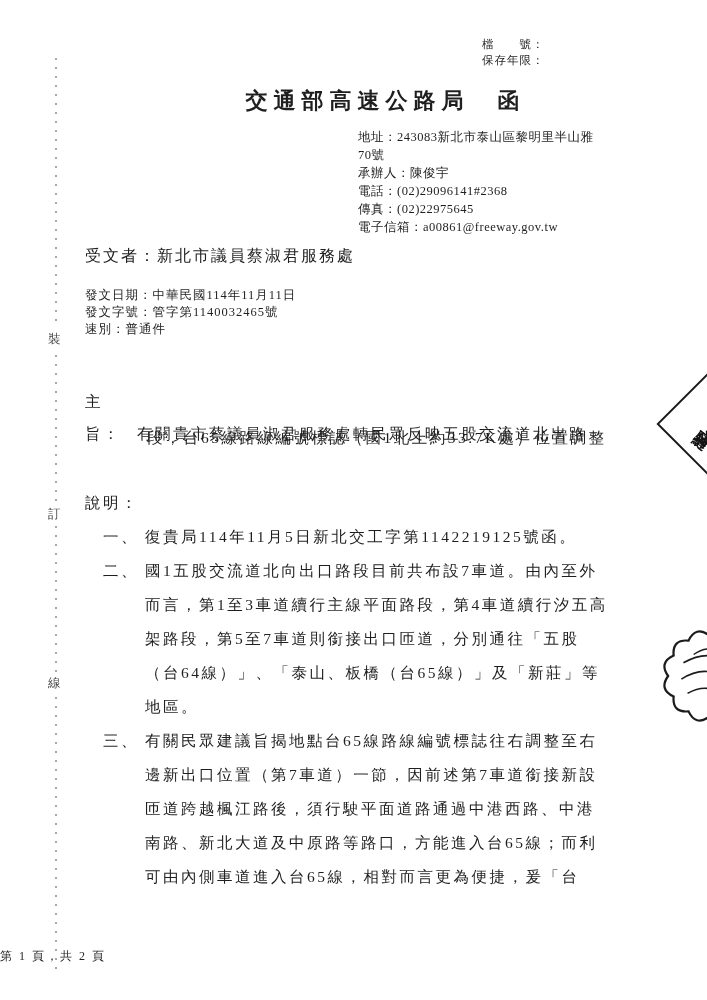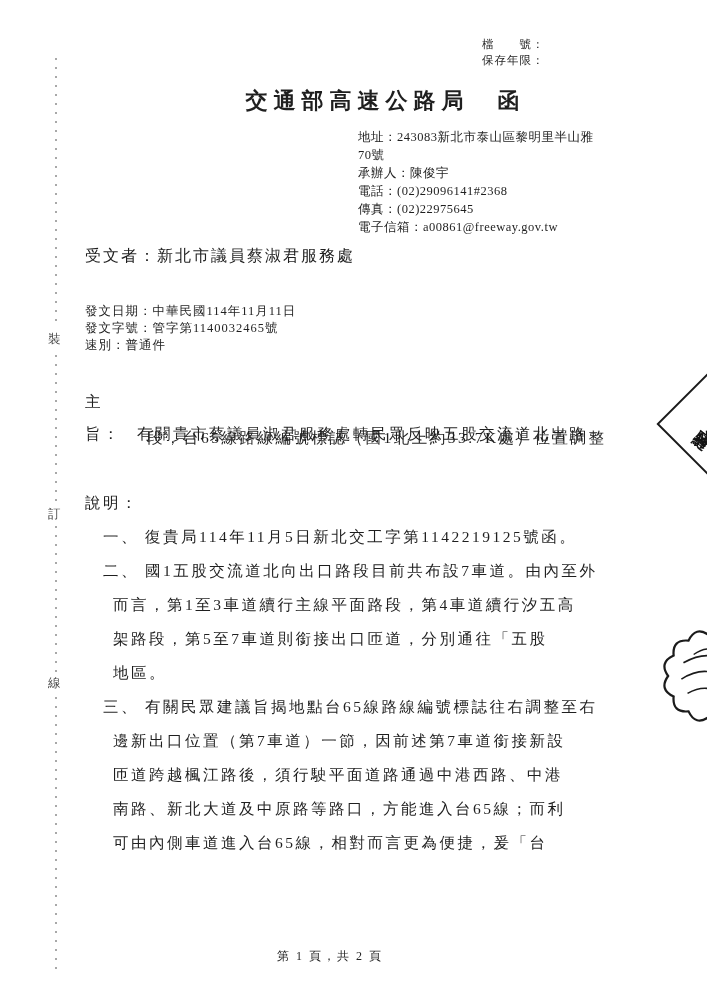--- a/index.html
+++ b/index.html
@@ -28,38 +28,38 @@
     padding-left: 32px;
   }
 
   
   .sender-block { left: 358px; top: 128px; font-size: 12.5px; line-height: 18px; letter-spacing: 0.5px; }
 
   
   .recipient { left: 85px; top: 246px; font-size: 16px; letter-spacing: 2px; }
 
   
-  .meta-block { left: 85px; top: 287px; font-size: 12.5px; line-height: 17px; letter-spacing: 1px; margin-top: 16px; }
+  .meta-block { left: 85px; top: 287px; font-size: 12.5px; line-height: 17px; letter-spacing: 1px; }
 
   
   .subject { left: 85px; top: 386px; font-size: 15.5px; letter-spacing: 2.5px; }
   .subject .line { height: 36px; line-height: 32px; }
   .subject .label { display: inline-block; width: 52px; letter-spacing: 2.5px; }
   .subject .cont { margin-left: 62px; }
 
   
   .desc { left: 85px; top: 486px; font-size: 15.5px; letter-spacing: 2.5px; }
   .desc .line { height: 34px; line-height: 34px; }
   .desc .dlabel { height: 34px; line-height: 34px; }
   .desc .item-first { margin-left: 18px; }
   .desc .marker { display: inline-block; width: 42px; }
-  .desc .cont { margin-left: 28px; }
+  .desc .cont { margin-left: 60px; }
 
   
-  .footer { left: 0; top: 948px; width: 660px; text-align: center; font-size: 12px; letter-spacing: 2px; }
+  .footer { left: 0; top: 948px; width: 660px; font-size: 12px; letter-spacing: 2px; }
 
   
   .bind-line {
     left: 55px; top: 58px;
     width: 2px; height: 918px;
     background: repeating-linear-gradient(to bottom, #a8a8a8 0 2px, transparent 2px 9px);
   }
   .bind-char {
     left: 48px;
     font-size: 12.5px;
@@ -139,20 +139,21 @@
 
     <div class="line item-first">
       <span class="marker">一、</span><span>復貴局114年11月5日新北交工字第1142219125號函。</span>
     </div>
 
     <div class="line item-first">
       <span class="marker">二、</span><span>國1五股交流道北向出口路段目前共布設7車道。由內至外</span>
     </div>
     <div class="line cont">而言，第1至3車道續行主線平面路段，第4車道續行汐五高</div>
     <div class="line cont">架路段，第5至7車道則銜接出口匝道，分別通往「五股</div>
+    <div class="line cont">（台64線）」、「泰山、板橋（台65線）」及「新莊」等</div>
     <div class="line cont">地區。</div>
 
     <div class="line item-first">
       <span class="marker">三、</span><span>有關民眾建議旨揭地點台65線路線編號標誌往右調整至右</span>
     </div>
     <div class="line cont">邊新出口位置（第7車道）一節，因前述第7車道銜接新設</div>
     <div class="line cont">匝道跨越楓江路後，須行駛平面道路通過中港西路、中港</div>
     <div class="line cont">南路、新北大道及中原路等路口，方能進入台65線；而利</div>
     <div class="line cont">可由內側車道進入台65線，相對而言更為便捷，爰「台</div>
   </div>

